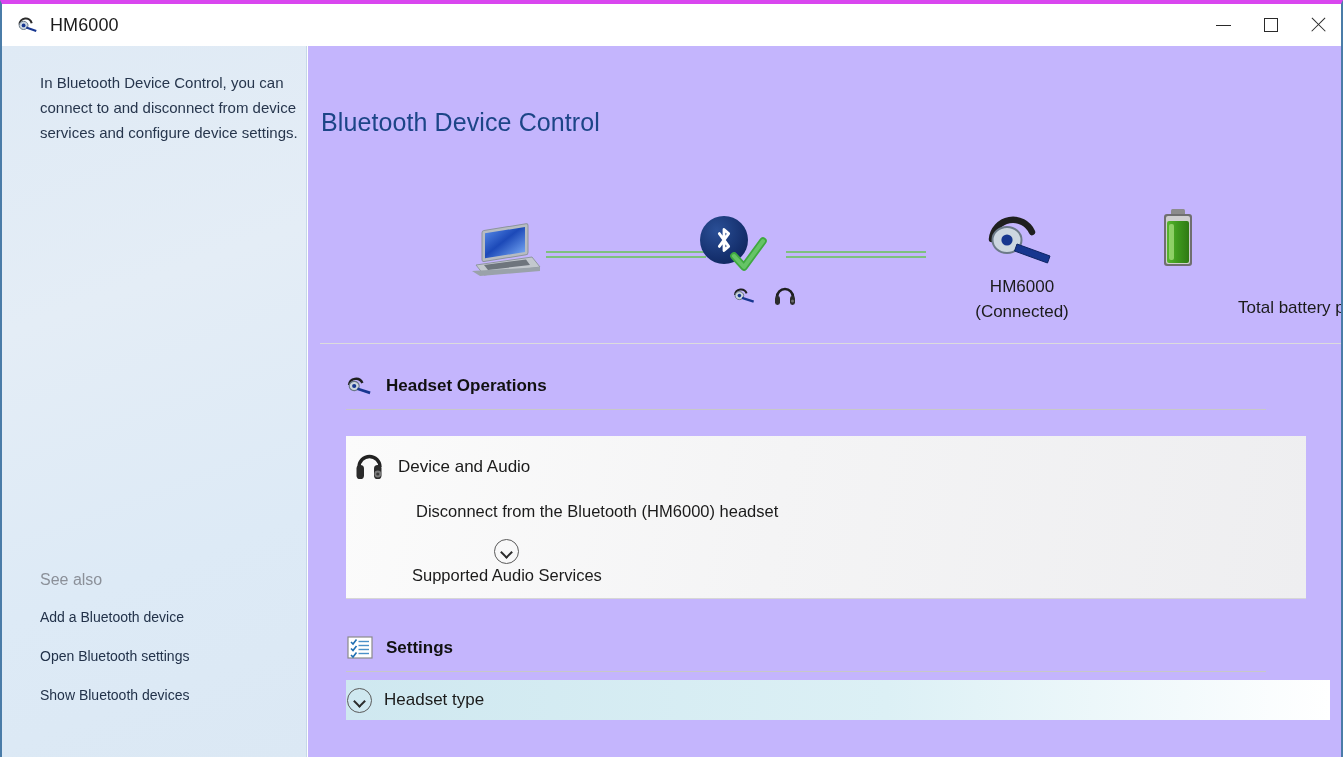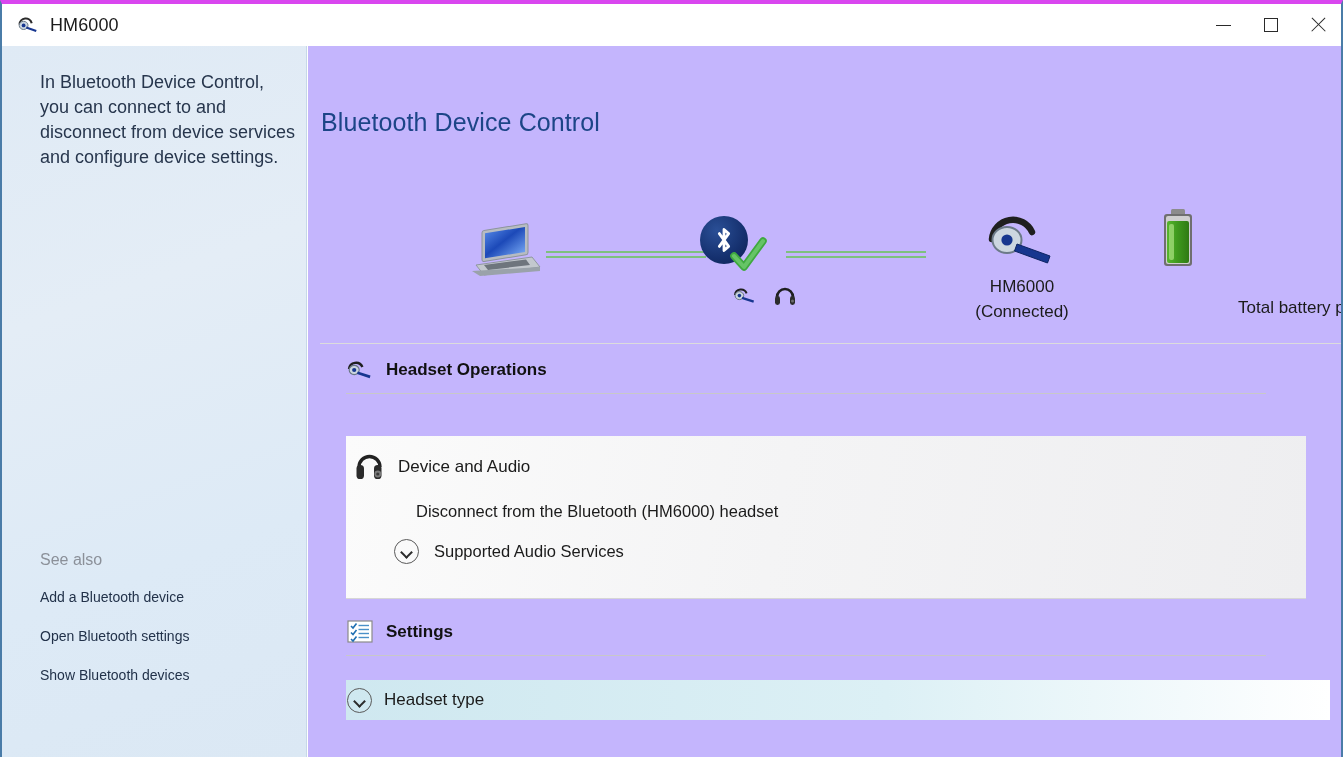--- a/index.html
+++ b/index.html
@@ -65,28 +65,28 @@
 
   
   #sidebar {
     position: absolute; left: 0; top: 42px;
     width: 305px; height: 715px;
     background: linear-gradient(160deg, #dfeaf5 0%, #e4edf6 35%, #ddeaf6 70%, #dbe8f4 100%);
     border-right: 1px solid #c6d8e8;
     padding: 24px 18px 0 38px;
   }
   #sidebar-desc {
-    font-size: 18px; line-height: 25px; color: #27364d;
+    font-size: 15px; line-height: 25px; color: #27364d;
     width: 258px;
   }
   #see-also-block {
     position: absolute; left: 38px; top: 505px; width: 260px;
   }
   #see-also-label {
-    font-size: 16px; color: #8b9099; margin-bottom: 17px;
+    font-size: 16px; color: #8b9099; margin-bottom: 17px; margin-top: 20px;
   }
   .side-link {
     display: block; font-size: 14px; color: #22324a;
     margin-bottom: 16px; text-decoration: none; cursor: default;
     line-height: 23px;
   }
 
   
   #content {
     position: absolute; left: 306px; top: 42px;
@@ -138,20 +138,21 @@
     position: absolute; left: 12px; top: 297px; width: 1021px; height: 1px;
     background: #dcdcdc;
   }
 
   
   .section-header {
     position: absolute; left: 38px; width: 920px;
     display: flex; align-items: center; gap: 12px;
     padding-bottom: 10px;
     border-bottom: 1px solid #c8c8c8;
+    margin-top: 16px;
   }
   .section-title { font-size: 17px; font-weight: bold; color: #111111; }
   #sec-headset { top: 311px; }
   #sec-settings { top: 573px; }
   .sec-icon { width: 28px; height: 26px; flex: 0 0 auto; }
 
   
   #music-panel {
     position: absolute; left: 38px; top: 390px; width: 960px; height: 163px;
     background: linear-gradient(100deg, #fbfbfb 0%, #f4f4f5 45%, #eeeef0 100%);
@@ -161,22 +162,22 @@
     position: absolute; left: 8px; top: 14px;
     display: flex; align-items: center; gap: 14px;
   }
   #headphone-icon { width: 30px; height: 34px; }
   #music-title { font-size: 17px; color: #1b1b1b; }
   #disconnect-desc {
     position: absolute; left: 70px; top: 66px;
     font-size: 16.5px; color: #1b1b1b;
   }
   #supported-row {
-    position: absolute; left: 48px; top: 103px;
-    display: flex; align-items: center; gap: 15px; cursor: default;
+    position: absolute; left: 66px; top: 103px;
+    display: flex; align-items: center; gap: 2px; cursor: default; flex-direction: column;
   }
   .chev-circle {
     width: 25px; height: 25px; border-radius: 50%;
     border: 1.4px solid #5a5a5a;
     display: flex; align-items: center; justify-content: center;
     flex: 0 0 auto;
   }
   .chev {
     width: 9px; height: 9px; position: relative;
   }

